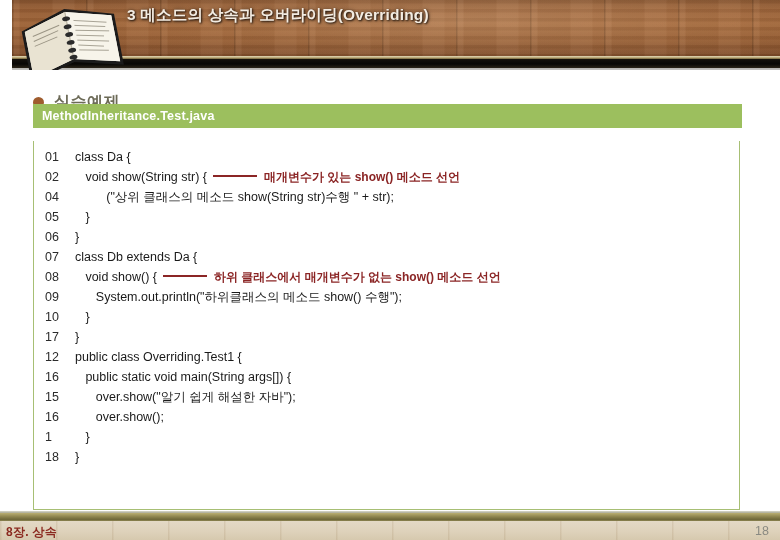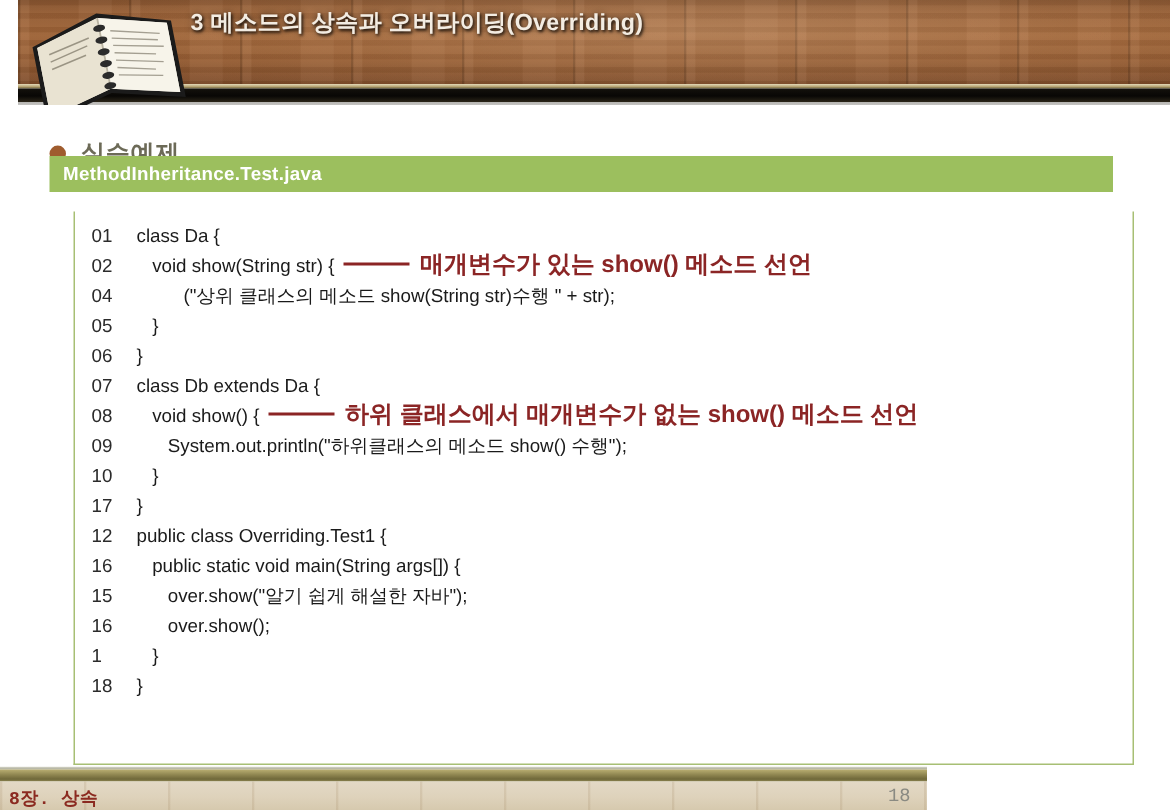--- a/index.html
+++ b/index.html
@@ -63,45 +63,44 @@
     display:flex;align-items:center;
   }
   .filebar-text{color:#ffffff;font-size:12.5px;font-weight:bold;padding-left:9px;letter-spacing:.2px;}
 
   
   .codebox{
     position:absolute;left:33px;top:141px;width:707px;height:369px;
     background:#ffffff;
     border:1px solid #a7bf74;border-top:none;
     box-sizing:border-box;
-    margin-left:16px;
   }
   .code-list{list-style:none;margin:0;padding:6px 0 0 0;}
   .code-row{height:20px;line-height:20px;display:flex;align-items:center;white-space:nowrap;}
   .ln{
     width:30px;min-width:30px;text-align:left;padding-left:11px;
     color:#2b2b2b;font-size:12.5px;font-family:"Liberation Sans","DejaVu Sans",sans-serif;
   }
   .code{
     color:#1a1a1a;font-size:12.5px;
     font-family:"Liberation Sans","DejaVu Sans",sans-serif;
     white-space:pre;
   }
   .note-dash{
     display:inline-block;width:44px;height:0;
     border-top:2px solid #8b2525;
     vertical-align:middle;margin:0 7px 3px 6px;
   }
   .note-text{
-    color:#8b2525;font-size:16px;font-weight:bold;
+    color:#8b2525;font-size:12px;font-weight:bold;
     vertical-align:middle;
   }
 
   
-  .footer-wrap{position:absolute;left:0;top:511px;width:618px;height:29px;overflow:hidden;font-family:Liberation Mono, monospace;}
+  .footer-wrap{position:absolute;left:0;top:511px;width:780px;height:29px;overflow:hidden;}
   .foot-rail-hi{position:absolute;left:0;top:0;width:780px;height:2px;
     background:linear-gradient(180deg,#d9d9cd 0%,#a9a994 100%);}
   .foot-rail{position:absolute;left:0;top:2px;width:780px;height:8px;
     background:linear-gradient(180deg,#b9ae72 0%,#8e8550 45%,#6f683a 80%,#8d8552 100%);}
   .foot-wood{
     position:absolute;left:0;top:10px;width:780px;height:19px;
     background:
       repeating-linear-gradient(90deg,
         rgba(150,120,80,0.16) 0px, rgba(150,120,80,0.16) 1px,
         rgba(255,255,255,0.0) 2px, rgba(255,255,255,0.0) 56px),

